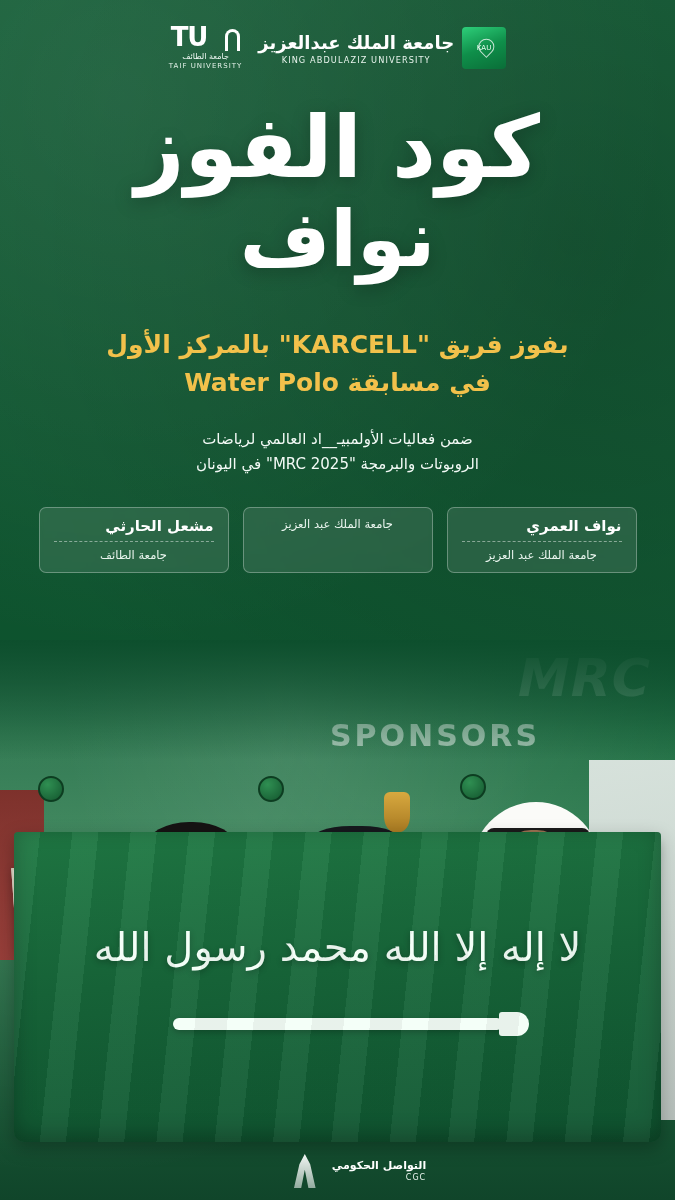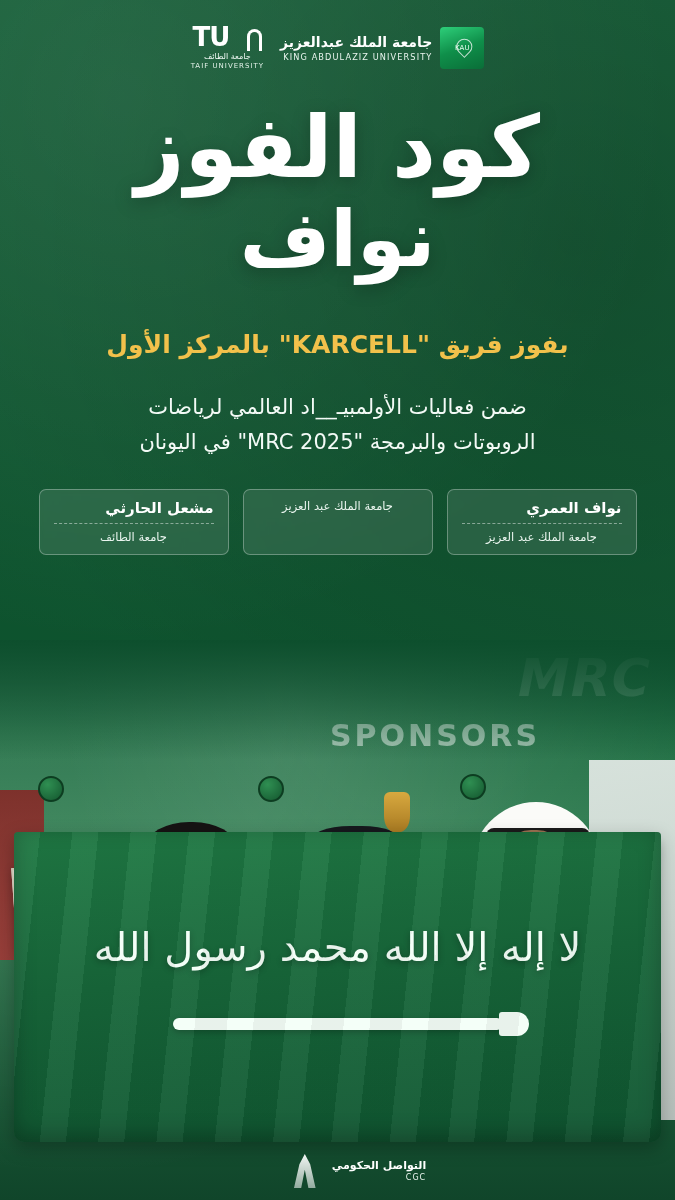--- a/index.html
+++ b/index.html
@@ -62,22 +62,22 @@
   }
   .kau-emblem::after {
     content: "";
     position: absolute; left: 50%; top: 6px; transform: translateX(-50%);
     width: 14px; height: 14px;
     border: 1.6px solid rgba(255,255,255,.75);
     border-radius: 50% 50% 50% 0;
     rotate: -45deg;
   }
   .kau-text { text-align: right; color: #ffffff; }
-  .kau-text .ar { font-size: 14px; font-weight: bold; letter-spacing: .2px; }
-  .kau-text .en { font-size: 8.2px; letter-spacing: 1.1px; color: #e9f5ee; margin-top: 2px; direction: ltr; }
+  .kau-text .ar { font-size: 18px; font-weight: bold; letter-spacing: .2px; }
+  .kau-text .en { font-size: 8.2px; letter-spacing: 1.1px; color: #e9f5ee; margin-top: 2px; direction: ltr; text-align: center; }
   .logo-taif { text-align: center; color: #fff; }
   .taif-mark {
     display: flex; align-items: flex-end; justify-content: center; gap: 18px;
     font-size: 26px; font-weight: bold; letter-spacing: -1px; line-height: .9;
     direction: ltr;
   }
   .taif-mark .arc {
     width: 15px; height: 22px;
     border: 3px solid #ffffff;
     border-bottom: none;
@@ -121,21 +121,21 @@
     margin-top: 48px;
     padding: 0 52px;
   }
   .sub-gold .ltr { direction: ltr; unicode-bidi: embed; }
 
   
   .sub-white {
     position: relative; z-index: 5;
     text-align: center;
     color: #f3faf6;
-    font-size: 21px;
+    font-size: 15px;
     line-height: 1.65;
     margin-top: 26px;
     padding: 0 44px;
   }
 
   
   .chips {
     position: relative; z-index: 5;
     display: flex;
     flex-direction: row-reverse;
@@ -369,20 +369,23 @@
 
   </div>
 
   <div class="headline">
     <div class="l1">كود الفوز</div>
     <div class="l2">نواف</div>
   </div>
 
   <div class="sub-gold">
     <div>بفوز فريق "KARCELL" بالمركز الأول</div>
+    <div>
+      <span>في مسابقة </span><span class="ltr">Water Polo</span>
+    </div>
   </div>
 
   <div class="sub-white">
     <div>ضمن فعاليات الأولمبيـ__اد العالمي لرياضات</div>
     <div>الروبوتات والبرمجة "MRC 2025" في اليونان</div>
   </div>
 
   <div class="chips">
     <div class="chip">
       <div class="nm">مشعل الحارثي</div>

